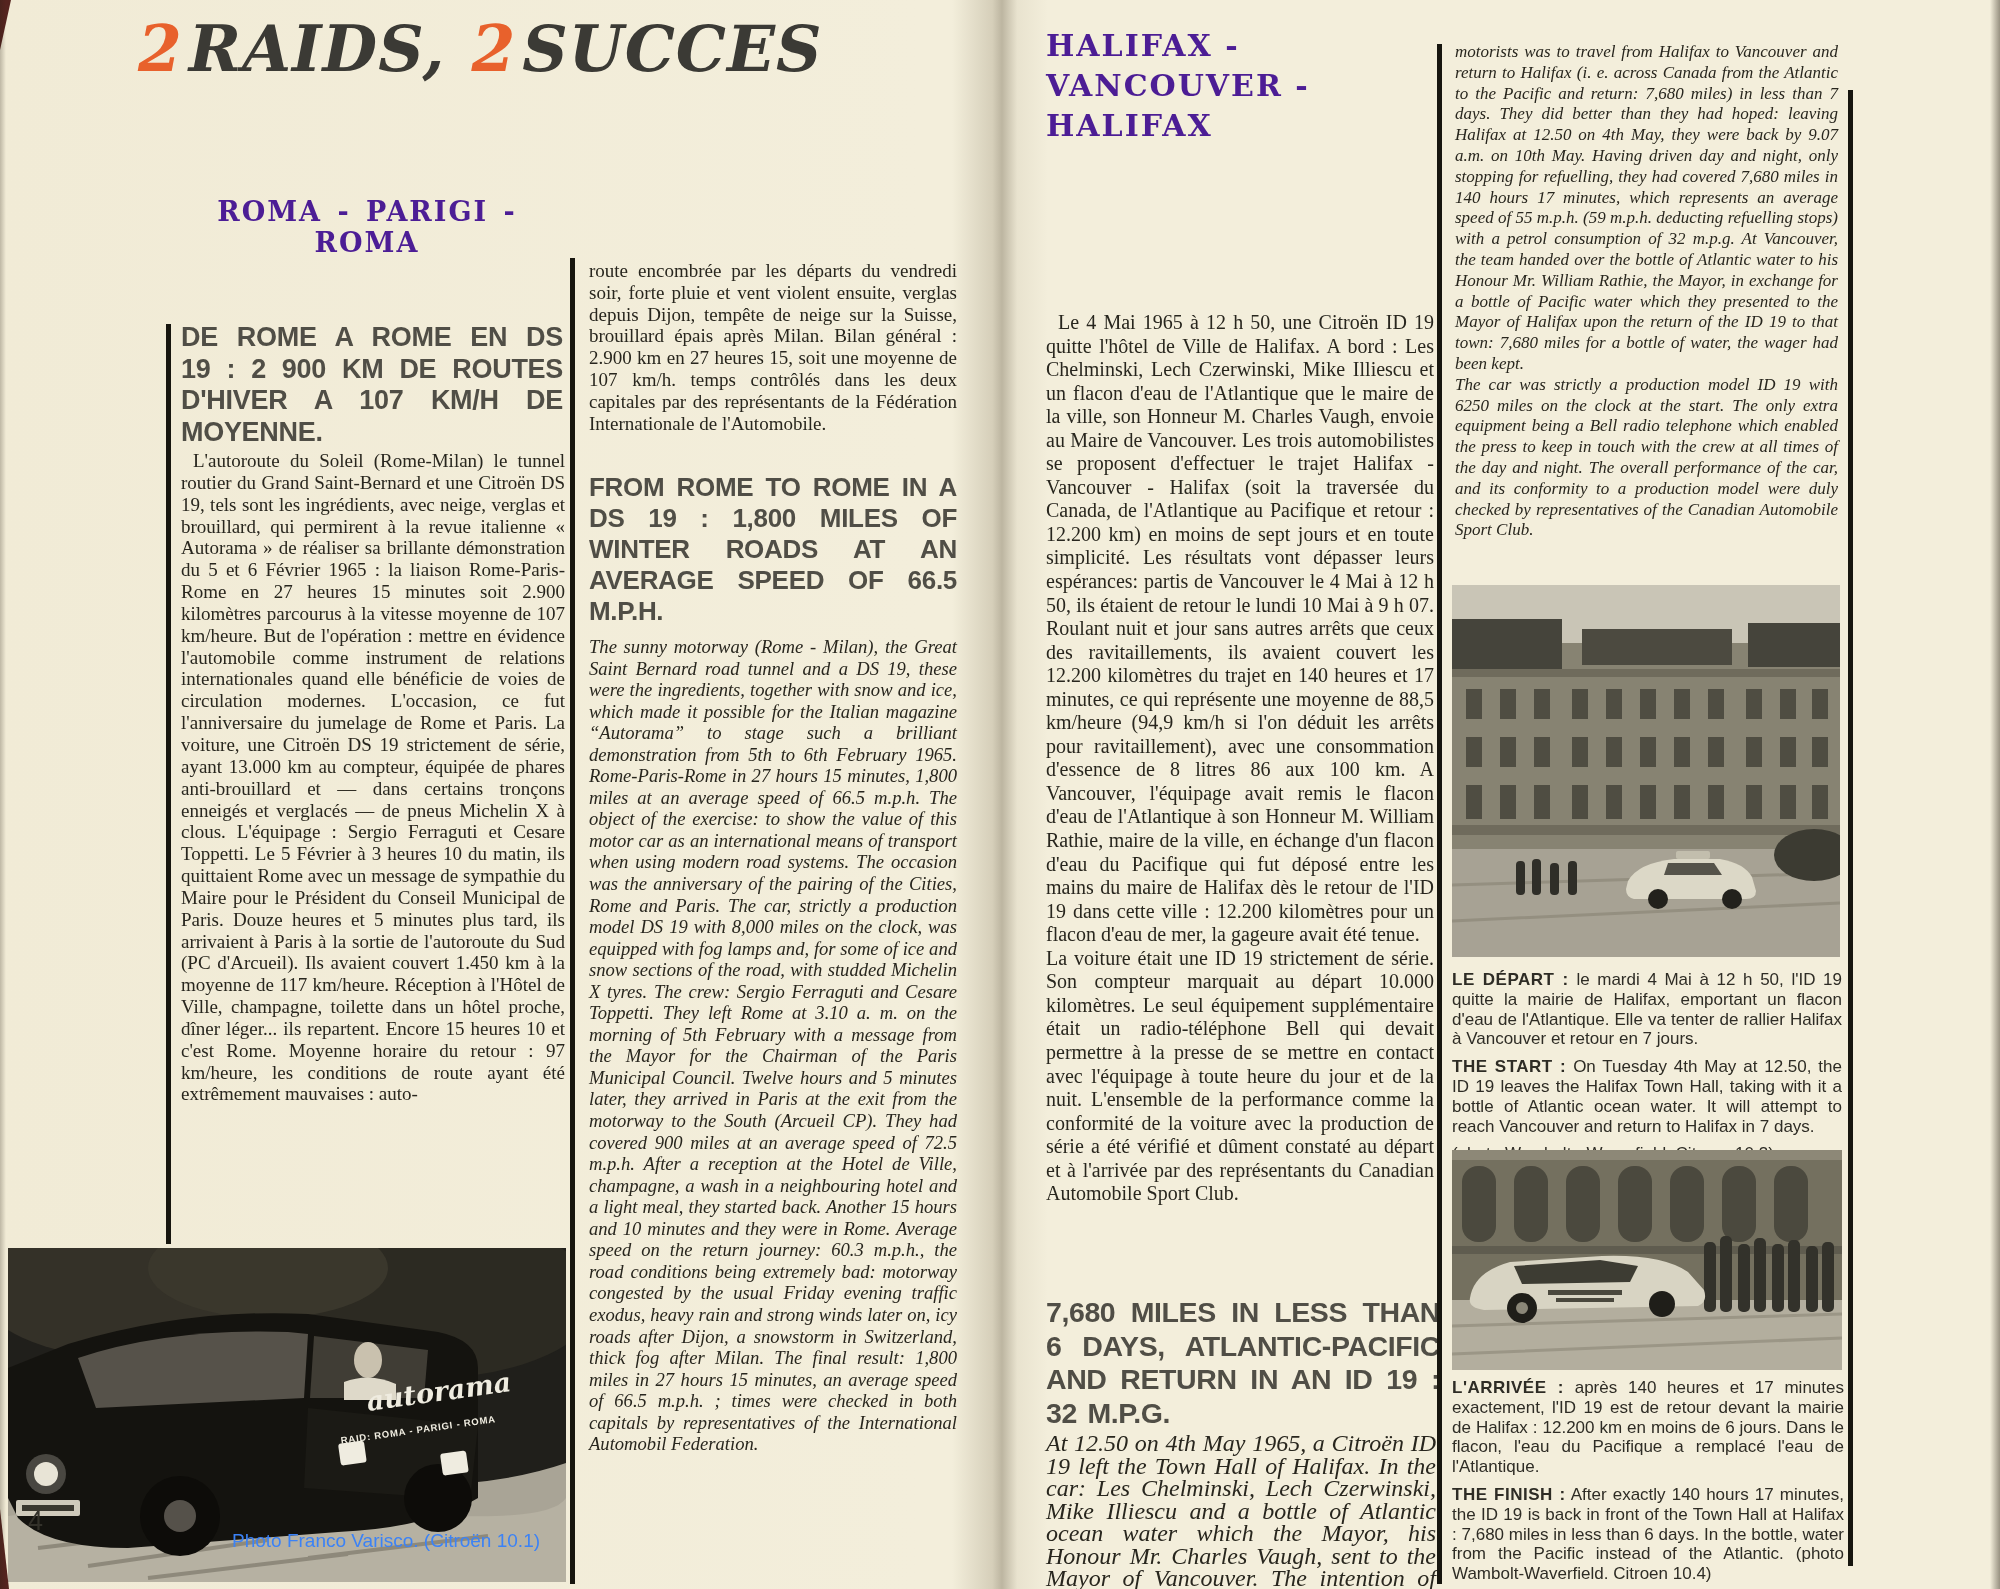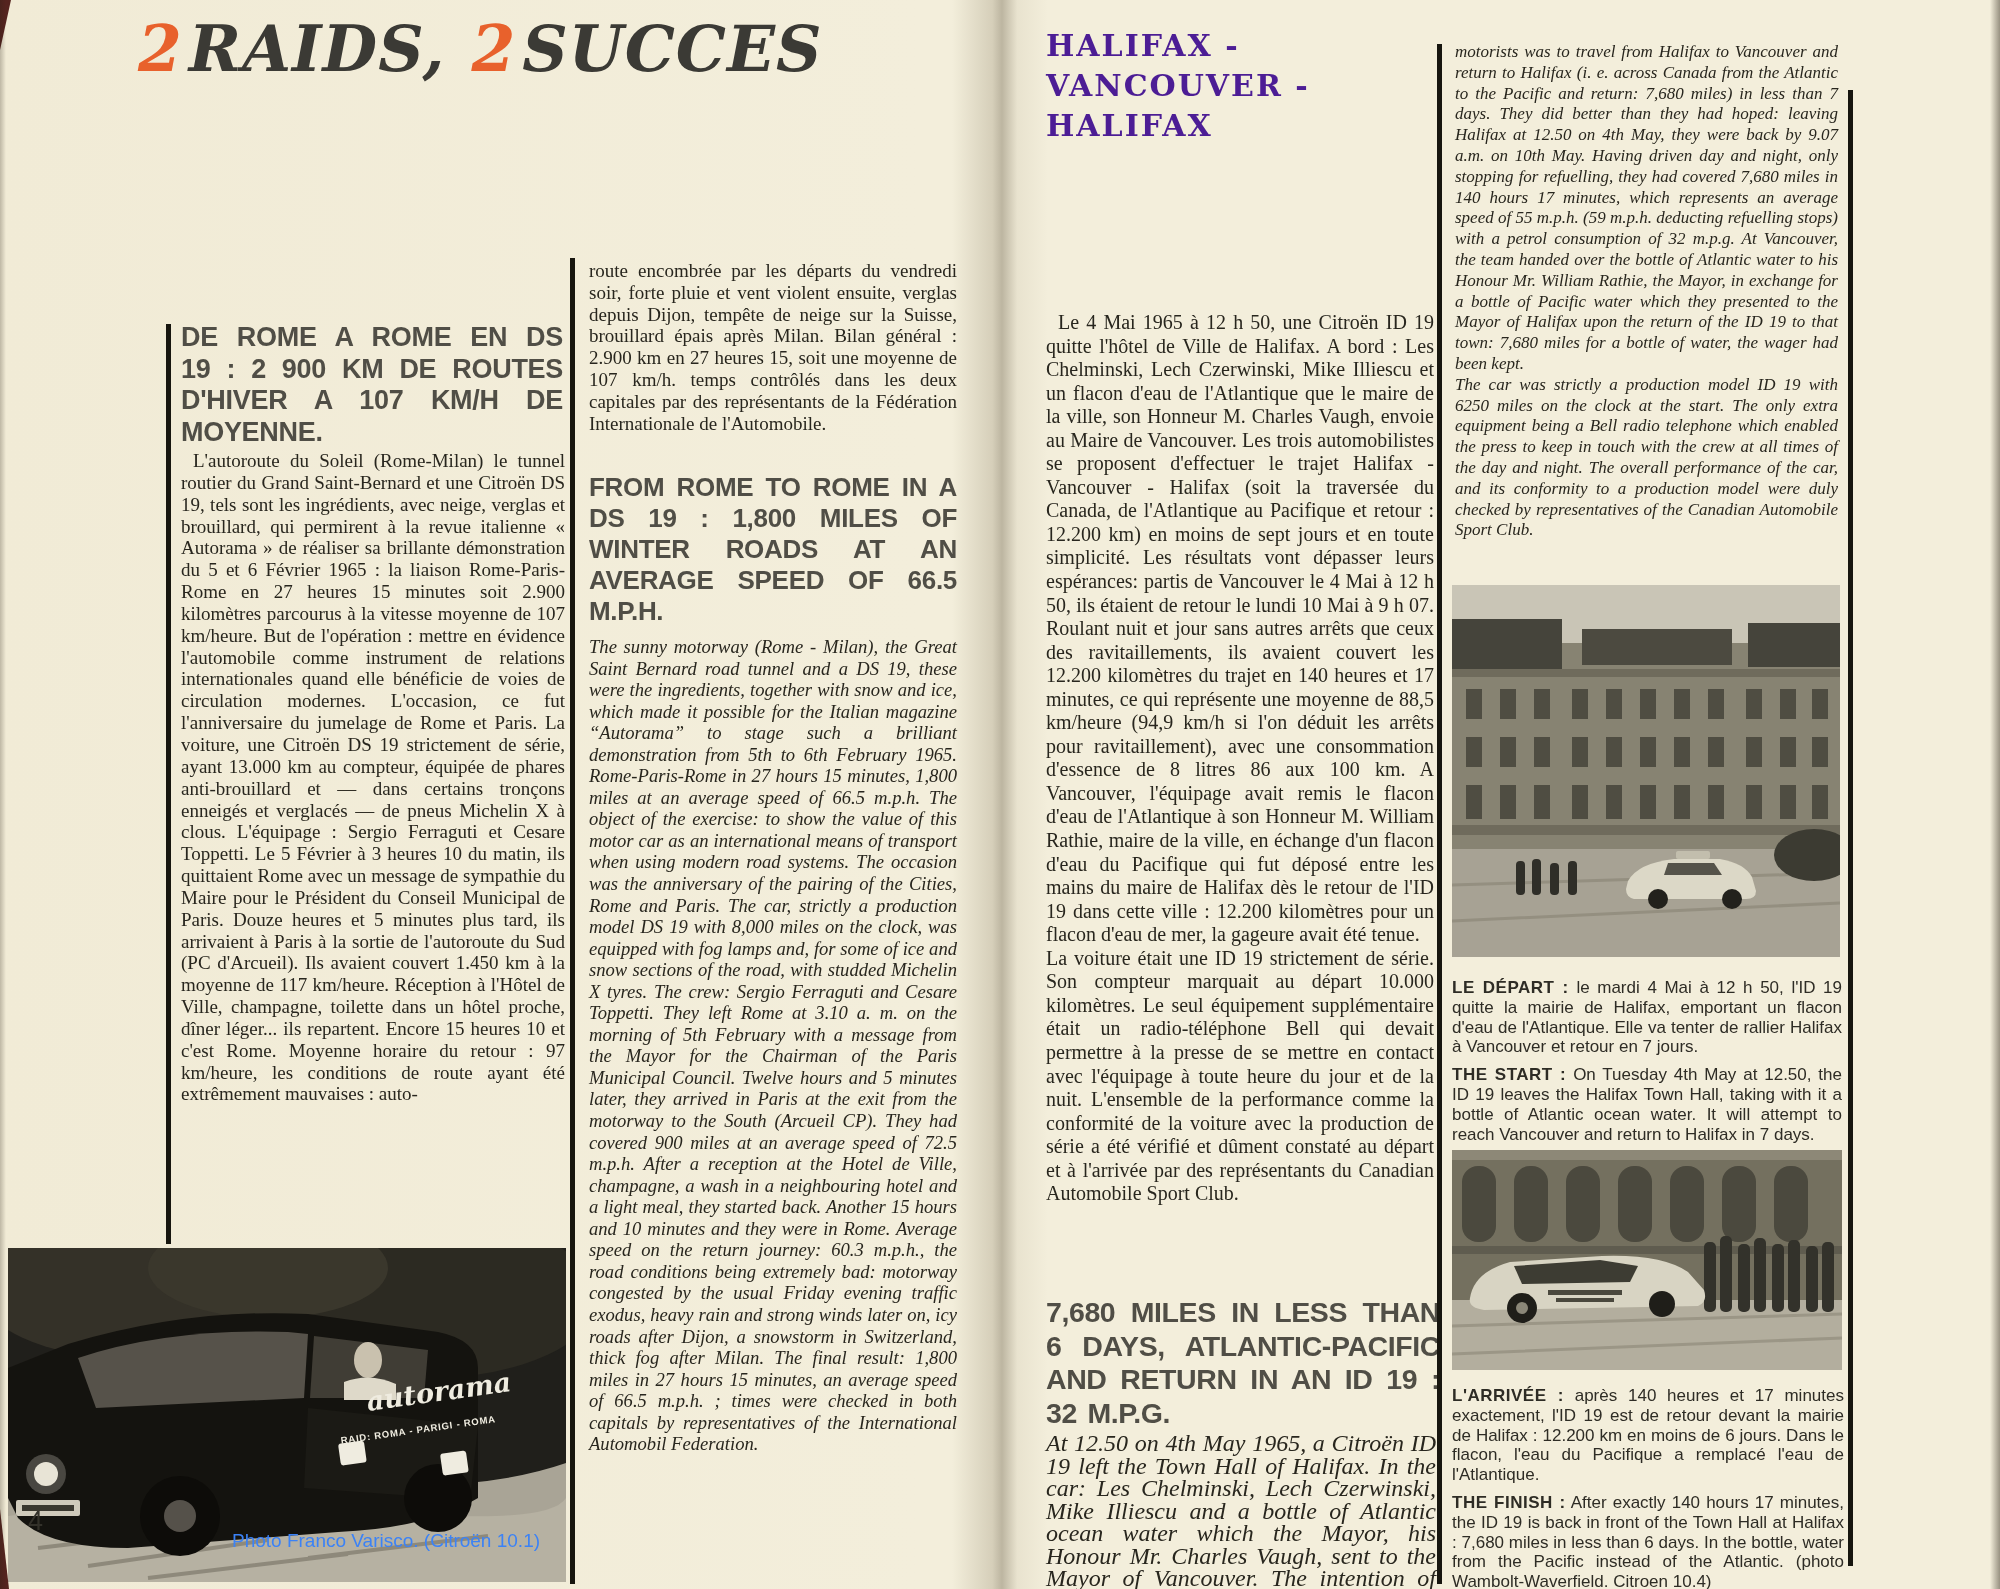--- a/index.html
+++ b/index.html
@@ -42,21 +42,21 @@
   .col-l1{left:181px;top:450px;width:384px;font-size:19px;line-height:21.85px;}
   .col-l2fr{left:589px;top:260px;width:368px;font-size:19px;line-height:21.8px;}
   .col-l2en{left:589px;top:636px;width:368px;font-size:18.6px;line-height:21.55px;font-style:italic;}
   .col-r1fr{left:1046px;top:311px;width:388px;font-size:20px;line-height:23.55px;}
   .col-r1fr p+p{margin-top:0;}
   .col-r1en{left:1046px;top:1432px;width:390px;font-size:24px;line-height:22.5px;font-style:italic;}
   .col-r2en{left:1455px;top:42px;width:383px;font-size:17px;line-height:20.8px;font-style:italic;}
 
   
   .caption{font-family:"Liberation Sans",sans-serif;color:#2e2c25;font-size:17px;line-height:19.8px;text-align:justify;}
-  .caption p{margin:8px 0 8px 0;}
+  .caption p{margin:0 0 8px 0;}
   .caption b{font-weight:bold;letter-spacing:.5px;}
   .cap1{left:1452px;top:970px;width:390px;}
   .cap2{left:1452px;top:1378px;width:392px;}
   .credit{font-size:17px;margin-top:2px;}
 
   
   .photo{position:absolute;overflow:hidden;background:#23221e;}
   .photo-night{left:8px;top:1248px;width:558px;height:334px;}
   .photo-depart{left:1452px;top:585px;width:388px;height:372px;}
   .photo-arrivee{left:1452px;top:1150px;width:390px;height:220px;}
@@ -76,20 +76,21 @@
 </head>
 <body>
 
 <div id="spread">
   <div class="gutter abs"></div>
 
   <div class="abs mag-title">
     <span class="num">2</span><span class="word">RAIDS,</span><span class="num">2</span><span class="word">SUCCES</span>
   </div>
 
+  <div class="abs kicker kicker1">ROMA - PARIGI - ROMA</div>
 
   <div class="rule" style="left:166px;top:324px;height:920px;"></div>
   <div class="abs headline hl-left1">DE ROME A ROME EN DS 19 : 2 900 KM DE ROUTES D'HIVER A 107 KM/H DE MOYENNE.</div>
 
   <div class="abs body-fr indent col-l1">
     <p>L'autoroute du Soleil (Rome-Milan) le tunnel routier du Grand Saint-Bernard et une Citroën DS 19, tels sont les ingrédients, avec neige, verglas et brouillard, qui permirent à la revue italienne « Autorama » de réaliser sa brillante démonstration du 5 et 6 Février 1965 : la liaison Rome-Paris-Rome en 27 heures 15 minutes soit 2.900 kilomètres parcourus à la vitesse moyenne de 107 km/heure. But de l'opération : mettre en évidence l'automobile comme instrument de relations internationales quand elle bénéficie de voies de circulation modernes. L'occasion, ce fut l'anniversaire du jumelage de Rome et Paris. La voiture, une Citroën DS 19 strictement de série, ayant 13.000 km au compteur, équipée de phares anti-brouillard et — dans certains tronçons enneigés et verglacés — de pneus Michelin X à clous. L'équipage : Sergio Ferraguti et Cesare Toppetti. Le 5 Février à 3 heures 10 du matin, ils quittaient Rome avec un message de sympathie du Maire pour le Président du Conseil Municipal de Paris. Douze heures et 5 minutes plus tard, ils arrivaient à Paris à la sortie de l'autoroute du Sud (PC d'Arcueil). Ils avaient couvert 1.450 km à la moyenne de 117 km/heure. Réception à l'Hôtel de Ville, champagne, toilette dans un hôtel proche, dîner léger... ils repartent. Encore 15 heures 10 et c'est Rome. Moyenne horaire du retour : 97 km/heure, les conditions de route ayant été extrêmement mauvaises : auto-</p>
   </div>
 
   <div class="rule" style="left:570px;top:258px;height:1326px;"></div>
 

